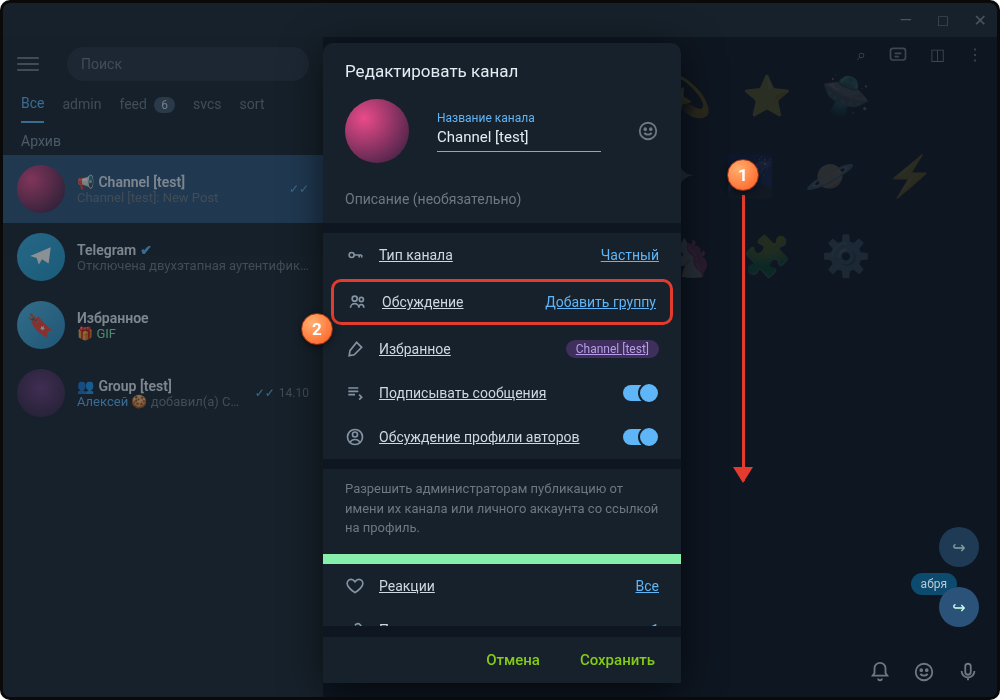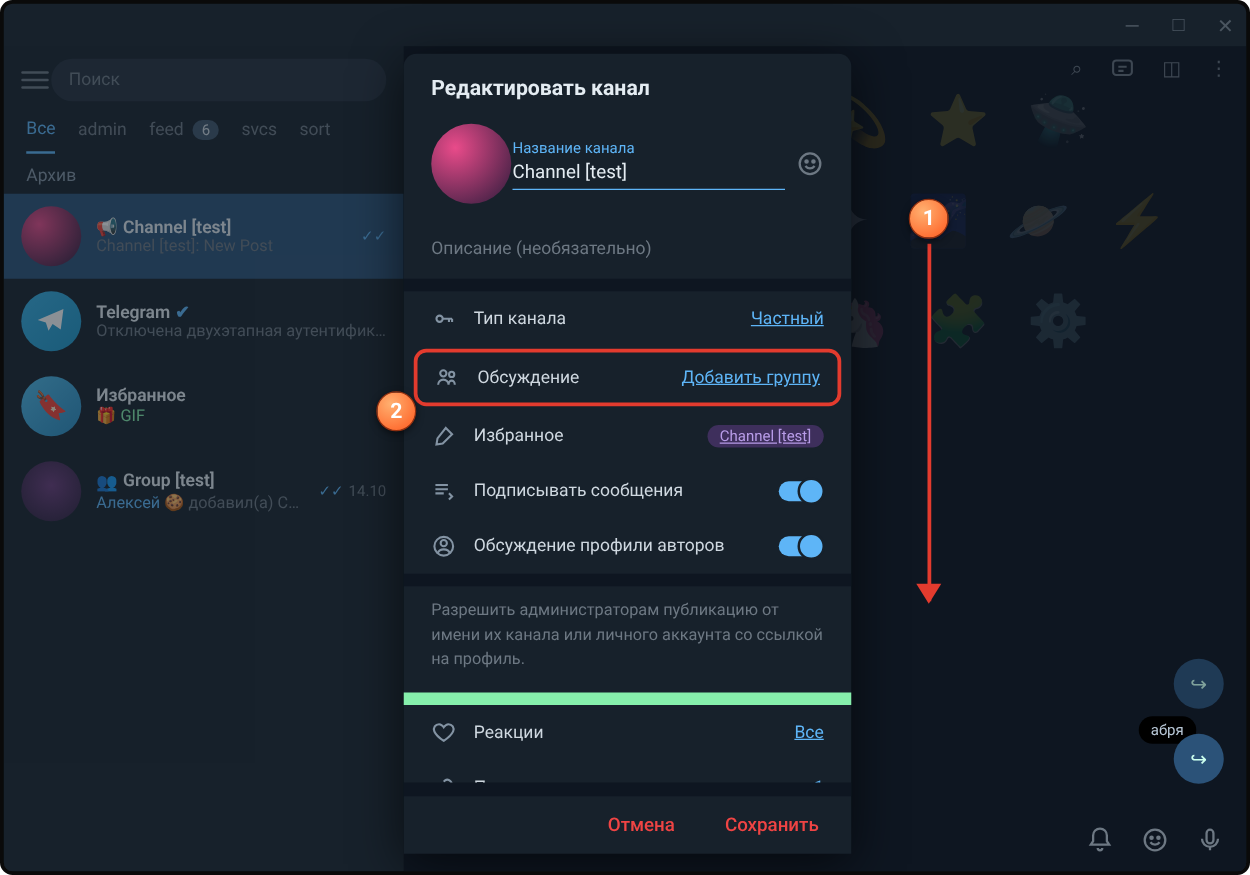--- a/index.html
+++ b/index.html
@@ -4,21 +4,21 @@
 <style>
   * { box-sizing: border-box; margin: 0; padding: 0; font-family: -apple-system, "Segoe UI", Roboto, sans-serif; }
   body { width: 1000px; height: 700px; background: #fff; overflow: hidden; }
   .frame { width: 1000px; height: 700px; border: 3px solid #0a0a0a; border-radius: 10px; background: #17212b; position: relative; overflow: hidden; }
   .titlebar { height: 34px; display: flex; justify-content: flex-end; align-items: center; padding-right: 10px; gap: 26px; color: #6d7883; }
   .titlebar .wc { cursor: pointer; opacity: .6; }
   .app { display: flex; height: calc(100% - 34px); }
 
   
   .sidebar { width: 320px; background: #17212b; display: flex; flex-direction: column; opacity: .5; }
-  .s-top { display: flex; align-items: center; gap: 2px; padding: 10px 14px 6px; }
+  .s-top { display: flex; align-items: center; gap: 28px; padding: 10px 14px 6px; }
   .hamb { width: 22px; height: 14px; display: flex; flex-direction: column; justify-content: space-between; }
   .hamb span { height: 2px; background: #6d7883; border-radius: 2px; }
   .search { flex: 1; background: #242f3d; border-radius: 18px; height: 34px; display: flex; align-items: center; padding: 0 14px; color: #6d7883; font-size: 14px; }
   .folders { display: flex; gap: 18px; padding: 8px 18px 0; font-size: 14px; color: #6d7883; align-items: center; }
   .folders .f { padding-bottom: 10px; }
   .folders .f.active { color: #5eb5f7; border-bottom: 2px solid #5eb5f7; }
   .badge { background: #3e546a; color: #cfd8e0; border-radius: 10px; padding: 1px 7px; font-size: 12px; margin-left: 4px; }
   .archive { padding: 10px 18px 6px; color: #8393a3; font-size: 14px; }
   .chats { flex: 1; }
   .chat { display: flex; align-items: center; gap: 12px; padding: 10px 14px; position: relative; }
@@ -34,44 +34,44 @@
   .c-meta { color: #6d7883; font-size: 12px; display:flex; align-items:center; gap:4px; }
   .checks { color: #5eb5f7; }
 
   
   .chatarea { flex: 1; position: relative; background: #0e1621; overflow:hidden; }
   .doodle { position:absolute; inset:0; opacity:.12; font-size: 40px; color:#aab7c4; letter-spacing: 30px; line-height: 80px; padding: 20px; word-break: break-all; }
   .ca-top { position:absolute; top:8px; right:14px; display:flex; gap:22px; color:#6d7883; opacity:.5; }
   .ca-bottom { position:absolute; bottom:14px; right:18px; display:flex; gap:22px; color:#6d7883; }
   .bubble-share { position:absolute; right:18px; bottom:70px; width:40px; height:40px; background:#2b5278; border-radius:50%; display:flex; align-items:center; justify-content:center; color:#cfe; }
   .bubble-share2 { position:absolute; right:18px; top:490px; width:40px; height:40px; background:#2b5278; border-radius:50%; display:flex; align-items:center; justify-content:center; color:#cfe; opacity:.6;}
-  .date-pill { position:absolute; right:40px; top:536px; background:#000000; color:#b8c7d6; font-size:12px; padding:4px 10px; border-radius:12px; }
+  .date-pill { position:absolute; right:40px; top:536px; background:#0c4a6e; color:#b8c7d6; font-size:12px; padding:4px 10px; border-radius:12px; }
 
   
   .modal { position:absolute; left: 320px; top: 40px; width: 358px; height: 640px; background:#17212b; border-radius: 10px 10px 0 0; box-shadow: 0 8px 40px rgba(0,0,0,.6); display:flex; flex-direction:column; }
-  .m-head { padding: 18px 22px 12px; color:#e4ecf2; font-size:17px; font-weight:700; }
-  .m-profile { display:flex; gap:1px; padding: 6px 22px 16px; align-items:center; }
+  .m-head { padding: 18px 22px 12px; color:#e4ecf2; font-size:17px; font-weight:400; }
+  .m-profile { display:flex; gap:28px; padding: 6px 22px 16px; align-items:center; }
   .m-avatar { width:64px; height:64px; border-radius:50%; background: radial-gradient(circle at 30% 30%, #e94b8a, #2b1b3b); flex-shrink:0; position:relative; }
   .m-input-wrap { flex:1; }
   .m-label { color:#5eb5f7; font-size:12px; }
   .m-input { color:#e4ecf2; font-size:15px; border:none; background:none; border-bottom:1px solid #5eb5f7; width:100%; padding:3px 0 5px; }
   .emoji-btn { color:#6d7883; margin-left:8px; }
   .m-desc { padding: 12px 22px 16px; color:#6d7883; font-size:14px; border-bottom:10px solid #0e1621; }
   .m-list { border-bottom:10px solid #0e1621; }
   .m-row { display:flex; align-items:center; gap:14px; padding:12px 22px; color:#cfd8e0; font-size:14px; position:relative; }
-  .m-row .lbl { flex:1; }
+  .m-row .lbl { flex:1;text-decoration:underline; }
   .m-row .val { color:#5eb5f7; font-size:14px;text-decoration:underline; }
   .m-row .val.purple-pill { background:#3e2f5c; color:#b89ce8; padding:2px 10px; border-radius:10px; font-size:12px; }
   .m-ico { width:20px; height:20px; display:flex; align-items:center; justify-content:center; color:#8393a3; }
   .toggle { width:36px; height:16px; background:#5eb5f7; border-radius:10px; position:relative; }
   .toggle::after { content:""; position:absolute; right:-1px; top:-3px; width:22px; height:22px; background:#5eb5f7; border:2px solid #17212b; border-radius:50%; box-sizing:border-box; }
   .m-hint { padding: 10px 22px 16px; color:#6d7883; font-size:13px; line-height:1.5; border-bottom:10px solid #86efac; }
   .m-scroll { flex:1; overflow:hidden; }
   .m-actions { padding:14px 26px; display:flex; justify-content:flex-end; gap:40px; border-top:1px solid #0e1621; }
-  .m-actions span { color:#ef4444; font-size:15px; font-weight:500; cursor:pointer; }
+  .m-actions span { color:#84cc16; font-size:15px; font-weight:500; cursor:pointer; }
 
   
   .hl-row { border:3px solid #e33b2e; border-radius:10px; margin:2px 8px; padding:10px 14px !important; }
 
   
   .marker { position:absolute; width:32px; height:32px; border-radius:50%; background: radial-gradient(circle at 35% 30%, #ffb070, #ff5a1f); color:#fff; font-weight:700; font-size:17px; display:flex; align-items:center; justify-content:center; box-shadow:0 2px 6px rgba(0,0,0,.5); border:1px solid #913010; z-index:50; }
   .mk1 { left: 724px; top: 156px; }
   .mk2 { left: 298px; top: 310px; }
   .arrow { position:absolute; left: 739px; top: 192px; width:3px; height:286px; background:#e33b2e; z-index:40; }
   .arrow::after { content:""; position:absolute; bottom:-2px; left:-9px; border-left:10px solid transparent; border-right:10px solid transparent; border-top:16px solid #e33b2e; }

